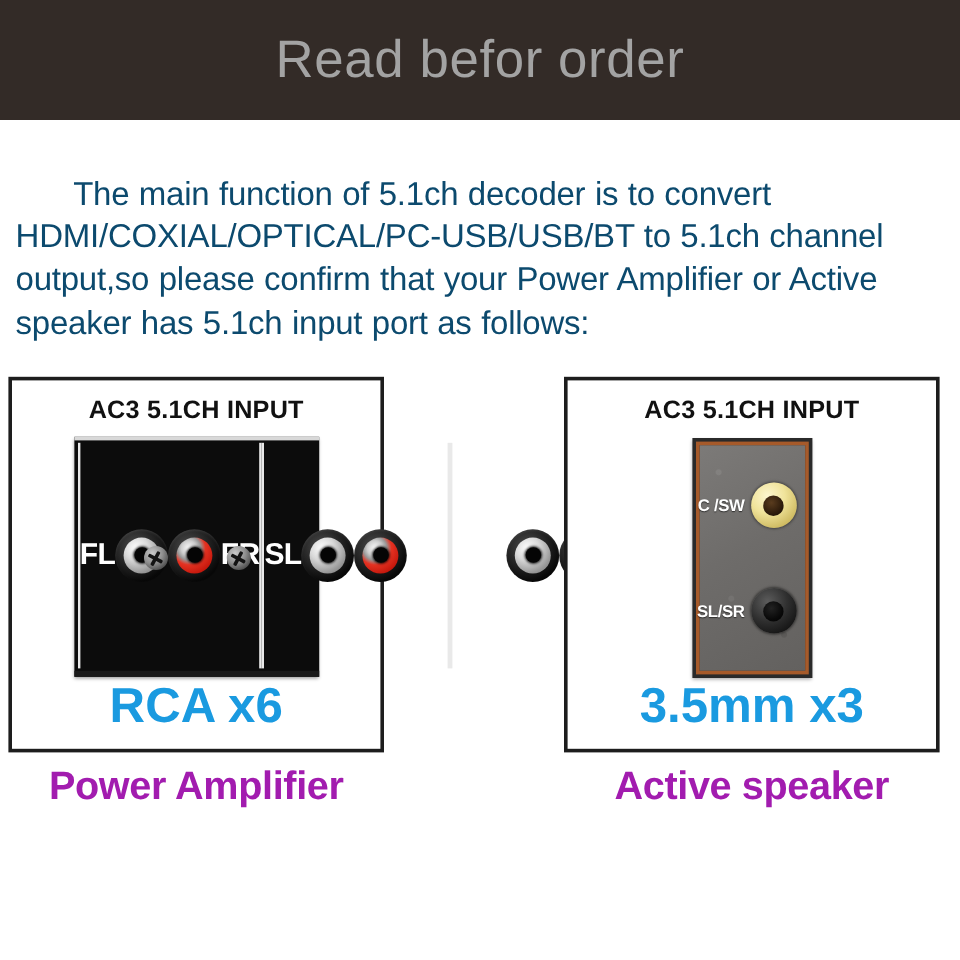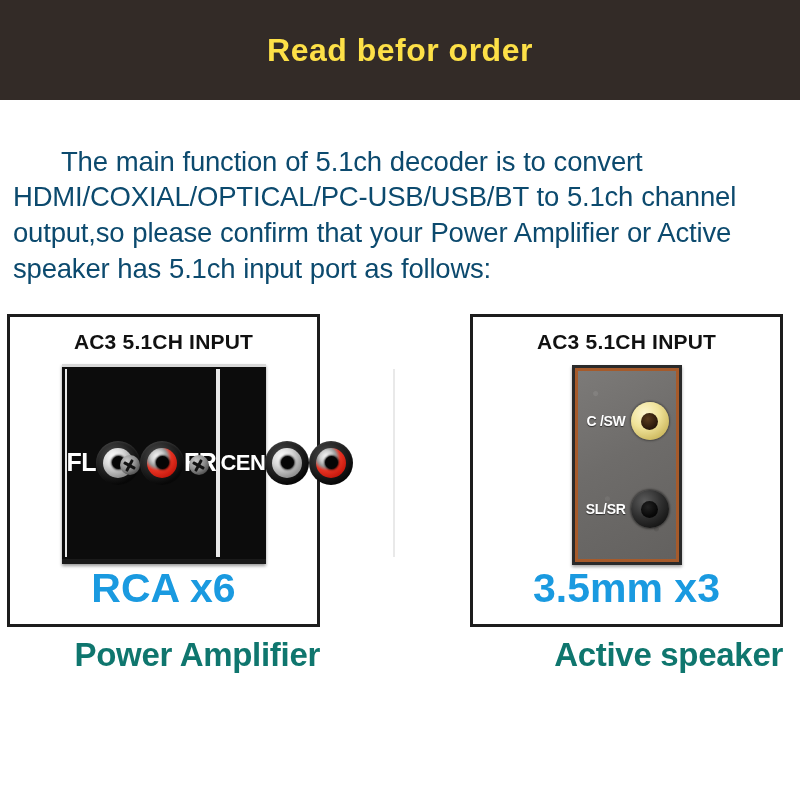--- a/index.html
+++ b/index.html
@@ -19,23 +19,23 @@
   .header-bar {
     width: 800px;
     height: 100px;
     background: #332b27;
     display: flex;
     align-items: center;
     justify-content: center;
     box-sizing: border-box;
   }
   .header-title {
-    color: #fde047;
-    font-size: 32px;
-    font-weight: bold;
+    color: #a3a3a3;
+    font-size: 44px;
+    font-weight: normal;
     letter-spacing: 0.5px;
     line-height: 1;
     white-space: nowrap;
   }
 
   
   .intro-wrap {
     padding: 16px 16px 0 13px;
   }
   .intro-text {
@@ -166,21 +166,21 @@
     background: #131313;
     border-radius: 1px;
   }
   .screw-cross  { width: 13px; height: 3px; top: 8.5px; left: 3.5px; transform: rotate(28deg); }
   .screw-cross2 { width: 3px; height: 13px; top: 3.5px; left: 8.5px; transform: rotate(28deg); }
 
   
   .aux-plate {
     position: relative;
     margin-top: 11px;
-    width: 110px;
+    width: 100px;
     height: 210px;
     box-sizing: border-box;
     background: #2a2a2a;
     padding: 3px;
     box-shadow: 0 2px 3px rgba(0,0,0,0.35);
   }
   .aux-inner {
     position: relative;
     width: 100%;
     height: 100%;
@@ -265,26 +265,26 @@
     font-size: 41px;
     font-weight: bold;
     letter-spacing: 0px;
     white-space: nowrap;
   }
 
   
   .device-caption {
     position: absolute;
     top: 322px;
-    color: #0f766e;
+    color: #a21caf;
     font-size: 33px;
     font-weight: bold;
     letter-spacing: -0.3px;
     white-space: nowrap;
-    text-align: right;
+    text-align: center;
   }
   .device-caption.left  { left: 7px;   width: 313px; }
   .device-caption.right { left: 470px; width: 313px; }
 </style>
 </head>
 <body>
 
 <div class="header-bar">
   <div class="header-title">Read befor order</div>
 </div>
@@ -301,20 +301,26 @@
     <div class="rca-plate">
       <div class="rca-grid">
 
         <div class="rca-col">
           <div class="rca-label">FL</div>
           <div class="jack"></div>
           <div class="jack red"></div>
           <div class="rca-label">FR</div>
         </div>
 
+        <div class="rca-col">
+          <div class="rca-label">SL</div>
+          <div class="jack"></div>
+          <div class="jack red"></div>
+          <div class="rca-label">SR</div>
+        </div>
 
         <div class="rca-col">
           <div class="rca-label small">CEN</div>
           <div class="jack"></div>
           <div class="jack red"></div>
           <div class="rca-label">SW</div>
         </div>
 
       </div>
 

